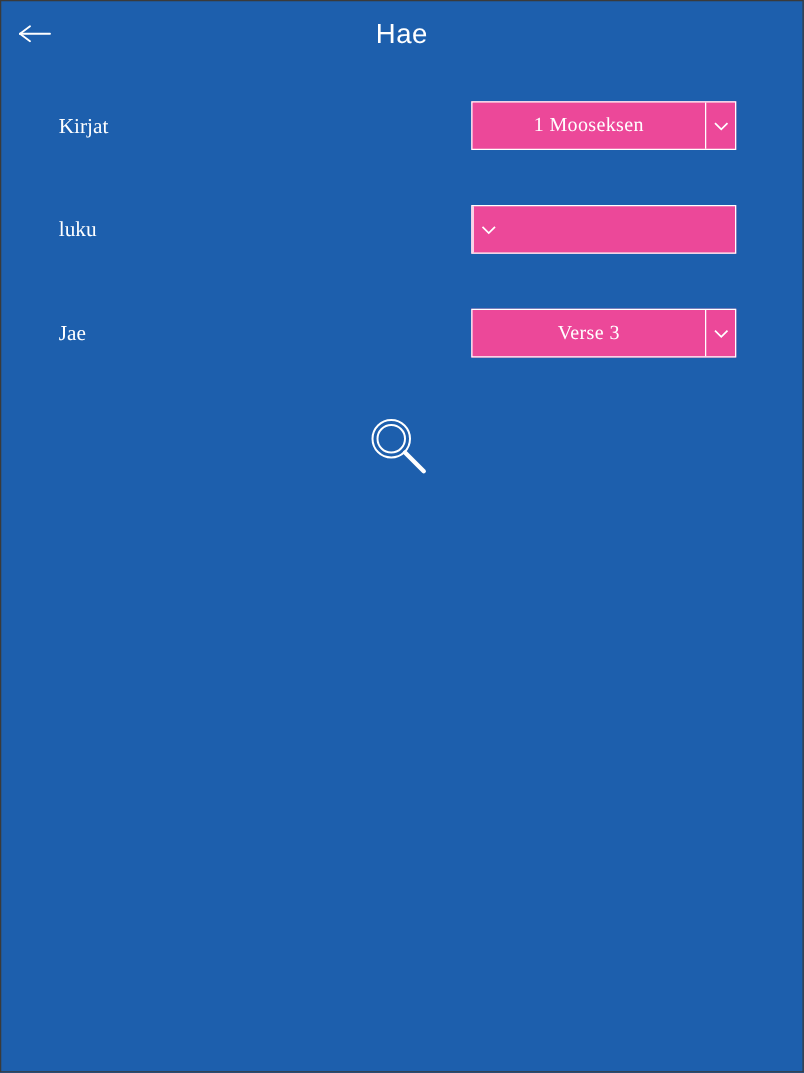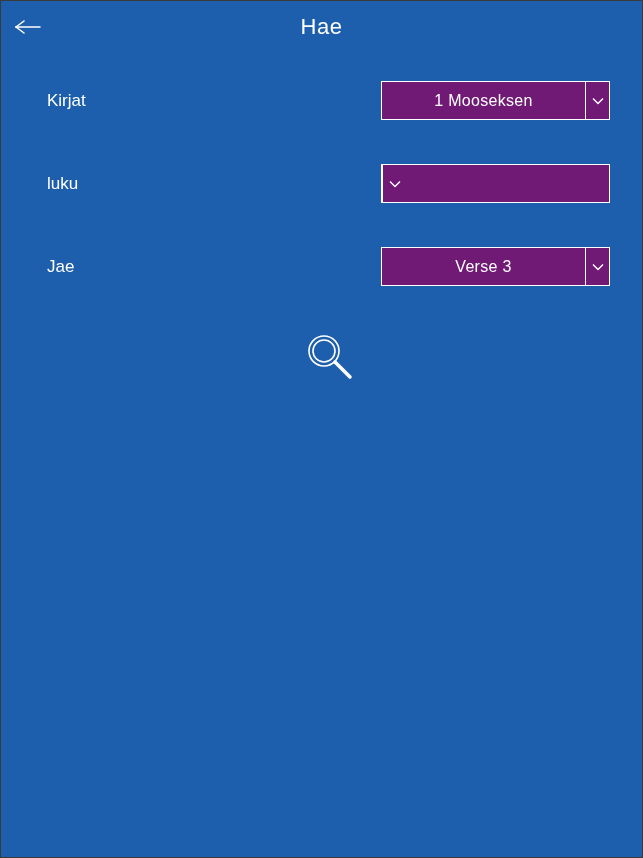--- a/index.html
+++ b/index.html
@@ -31,35 +31,36 @@
       align-items: center;
       justify-content: center;
     }
     .back-btn svg { display: block; }
     .title {
       font-size: 22px;
       font-weight: 400;
       letter-spacing: 0.5px;
     }
     .form {
-      padding: 28px 32px 0 46px;
+      padding: 28px 53px 0 46px;
+      font-family: Liberation Serif, serif;
     }
     .row {
       display: flex;
       align-items: center;
       justify-content: space-between;
       margin-bottom: 44px;
     }
     .label {
       font-size: 17px;
     }
     .select {
-      width: 229px;
+      width: 212px;
       height: 39px;
-      background: #701a75;
+      background: #ec4899;
       border: 1px solid #fff;
       display: flex;
       cursor: pointer;
     }
     .select-value {
       flex: 1;
       display: flex;
       align-items: center;
       justify-content: center;
       font-size: 16px;

